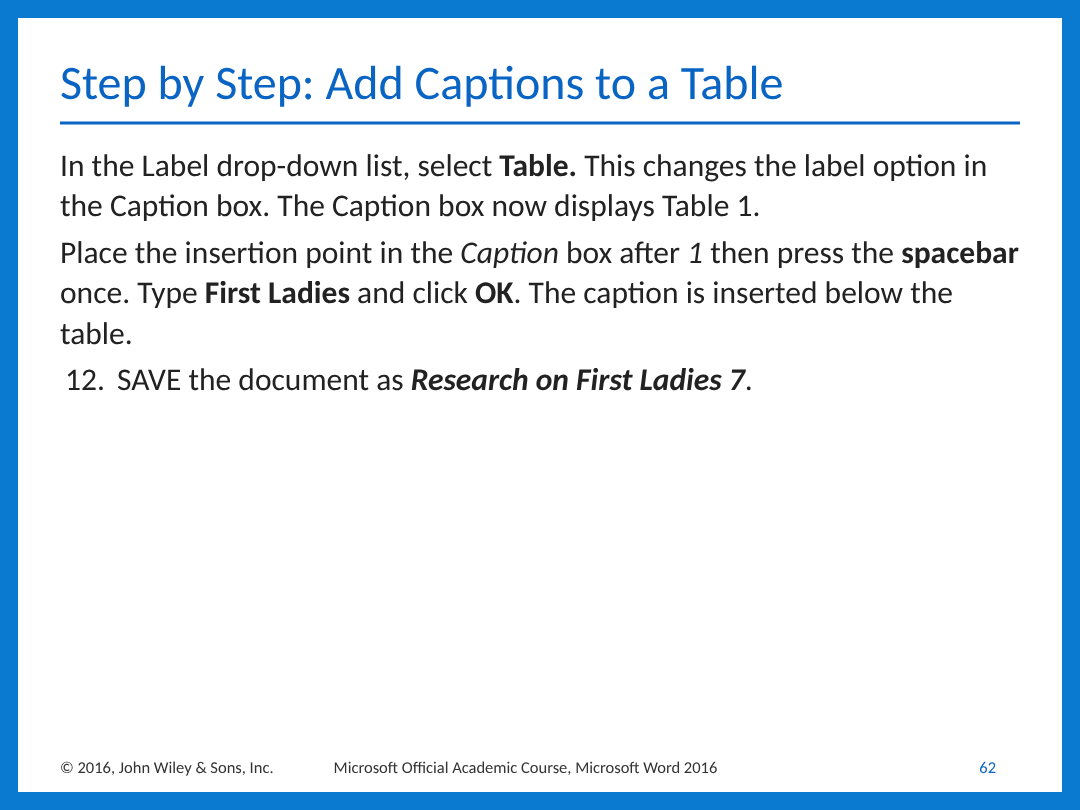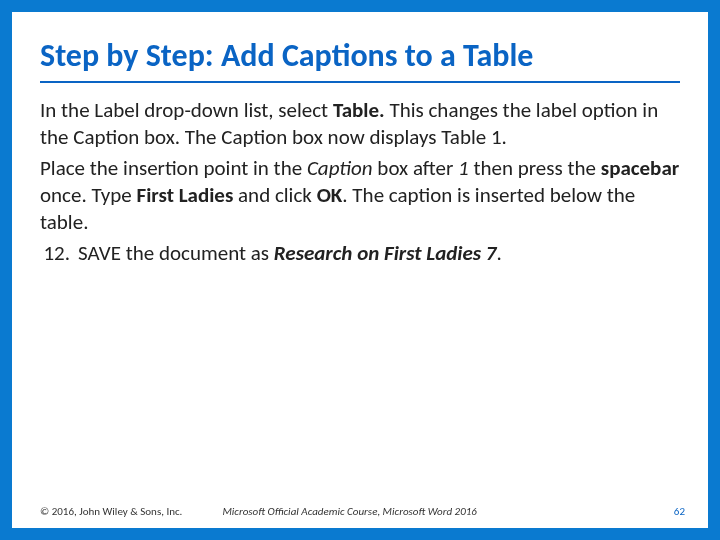--- a/index.html
+++ b/index.html
@@ -14,21 +14,21 @@
     width: 100%;
     height: 100%;
     padding: 26px 28px 10px 28px;
     position: relative;
     display: flex;
     flex-direction: column;
   }
   .title {
     color: #0a64c4;
     font-size: 32px;
-    font-weight: 700;
+    font-weight: 400;
     line-height: 1.1;
     padding-bottom: 8px;
     border-bottom: 2px solid #0a64c4;
     margin-bottom: 14px;
   }
   .list {
     list-style: none;
     color: #222;
     font-size: 21px;
     line-height: 1.28;
@@ -42,29 +42,29 @@
     text-align: right;
     padding-right: 8px;
   }
   .txt { flex: 1; }
   .txt b { font-weight: 700; }
   .txt i { font-style: italic; }
   .txt .bi { font-weight: 700; font-style: italic; }
   .footer {
     position: absolute;
     left: 28px;
-    right: 23px;
+    right: 44px;
     bottom: 10px;
     display: flex;
     align-items: center;
     font-size: 11px;
     color: #333;
   }
   .footer .copy { flex: 0 0 auto; margin-right: 40px; }
-  .footer .course { flex: 1 1 auto; font-style: italic; }
+  .footer .course { flex: 1 1 auto; }
   .footer .pagenum { flex: 0 0 auto; color: #0a64c4; margin-left: 36px; }
 </style>
 </head>
 <body>
 
 <div class="slide">
   <h1 class="title">Step by Step: Add Captions to a Table</h1>
 
   <ol class="list">
     <li>

